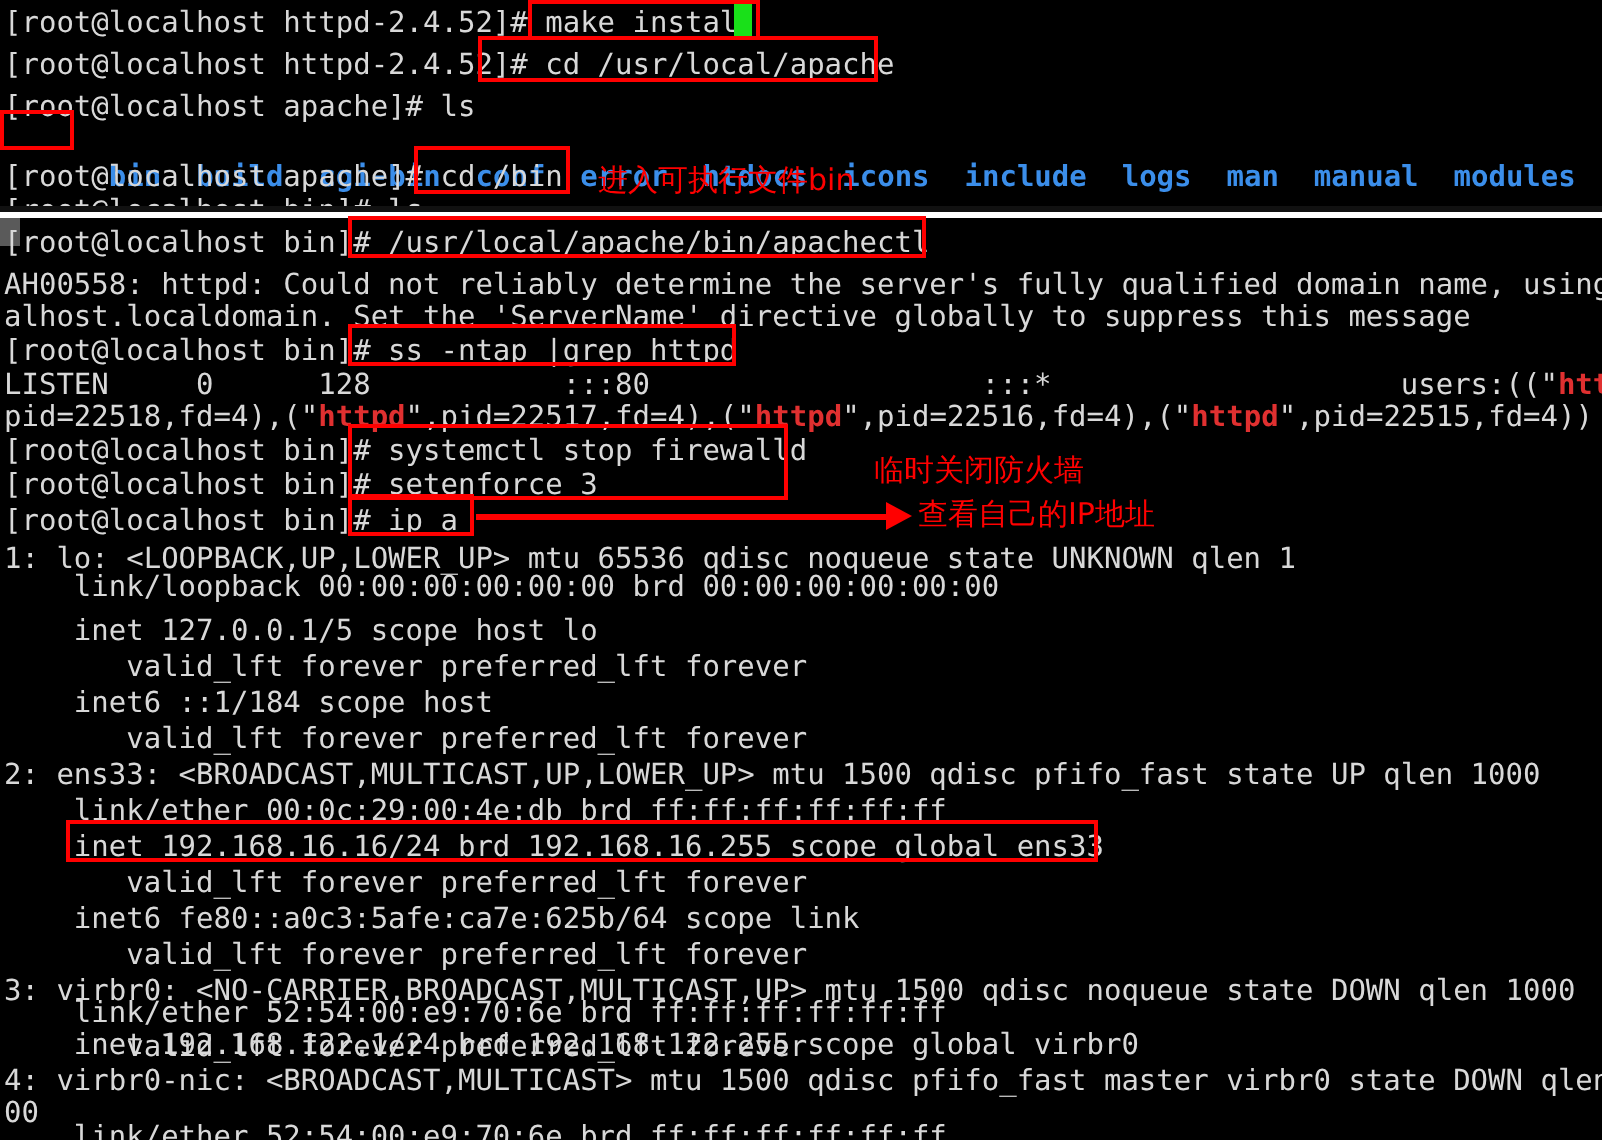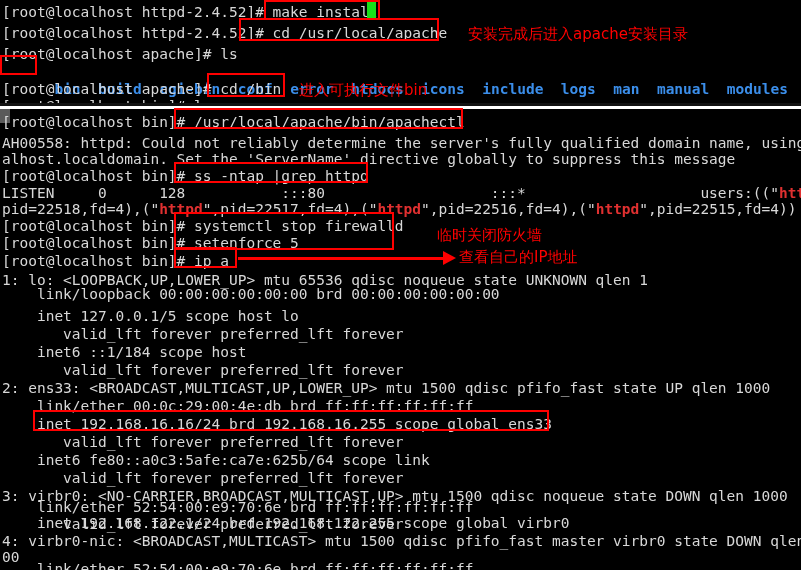--- a/index.html
+++ b/index.html
@@ -141,21 +141,21 @@
     <div class="line" style="top:112px">[root@localhost bin]# /usr/local/apache/bin/apachectl</div>
     <div class="line" style="top:133px">AH00558: httpd: Could not reliably determine the server's fully qualified domain name, using loc</div>
     <div class="line" style="top:149px">alhost.localdomain. Set the 'ServerName' directive globally to suppress this message</div>
     <div class="line" style="top:166px">[root@localhost bin]# ss -ntap |grep httpd</div>
 
     <div class="line" style="top:183px">LISTEN     0      128           :::80                   :::*                    users:((<span>"</span><span class="hl-red">httpd</span></div>
 
     <div class="line" style="top:199px">pid=22518,fd=4),("<span class="hl-red">httpd</span>",pid=22517,fd=4),("<span class="hl-red">httpd</span>",pid=22516,fd=4),("<span class="hl-red">httpd</span>",pid=22515,fd=4))</div>
 
     <div class="line" style="top:216px">[root@localhost bin]# systemctl stop firewalld</div>
-    <div class="line" style="top:233px">[root@localhost bin]# setenforce 5</div>
+    <div class="line" style="top:233px">[root@localhost bin]# setenforce 3</div>
     <div class="line" style="top:251px">[root@localhost bin]# ip a</div>
     <div class="line" style="top:270px">1: lo: &lt;LOOPBACK,UP,LOWER_UP&gt; mtu 65536 qdisc noqueue state UNKNOWN qlen 1</div>
     <div class="line" style="top:284px">    link/loopback 00:00:00:00:00:00 brd 00:00:00:00:00:00</div>
     <div class="line" style="top:306px">    inet 127.0.0.1/5 scope host lo</div>
     <div class="line" style="top:324px">       valid_lft forever preferred_lft forever</div>
     <div class="line" style="top:342px">    inet6 ::1/184 scope host</div>
     <div class="line" style="top:360px">       valid_lft forever preferred_lft forever</div>
     <div class="line" style="top:378px">2: ens33: &lt;BROADCAST,MULTICAST,UP,LOWER_UP&gt; mtu 1500 qdisc pfifo_fast state UP qlen 1000</div>
     <div class="line" style="top:396px">    link/ether 00:0c:29:00:4e:db brd ff:ff:ff:ff:ff:ff</div>
     <div class="line" style="top:414px">    inet 192.168.16.16/24 brd 192.168.16.255 scope global ens33</div>
@@ -181,19 +181,18 @@
   <div class="redbox" style="left:207px;top:73px;width:78px;height:24px"></div>
   <div class="redbox" style="left:174px;top:108px;width:289px;height:21px"></div>
   <div class="redbox" style="left:174px;top:162px;width:194px;height:21px"></div>
   <div class="redbox" style="left:174px;top:212px;width:220px;height:38px"></div>
   <div class="redbox" style="left:174px;top:247px;width:63px;height:21px"></div>
   <div class="redbox" style="left:33px;top:410px;width:516px;height:21px"></div>
 
   <div class="arrow-line" style="left:238px;top:257px;width:208px"></div>
   <div class="arrow-head" style="left:443px;top:251px"></div>
 
-  <div class="note" style="left:468px;top:27px">安装完成后进入apache安装目录</div>
   <div class="note" style="left:299px;top:83px">进入可执行文件bin</div>
   <div class="note" style="left:437px;top:228px">临时关闭防火墙</div>
   <div class="note" style="left:459px;top:250px">查看自己的IP地址</div>
 
 
 </div>
 
 </body></html>

